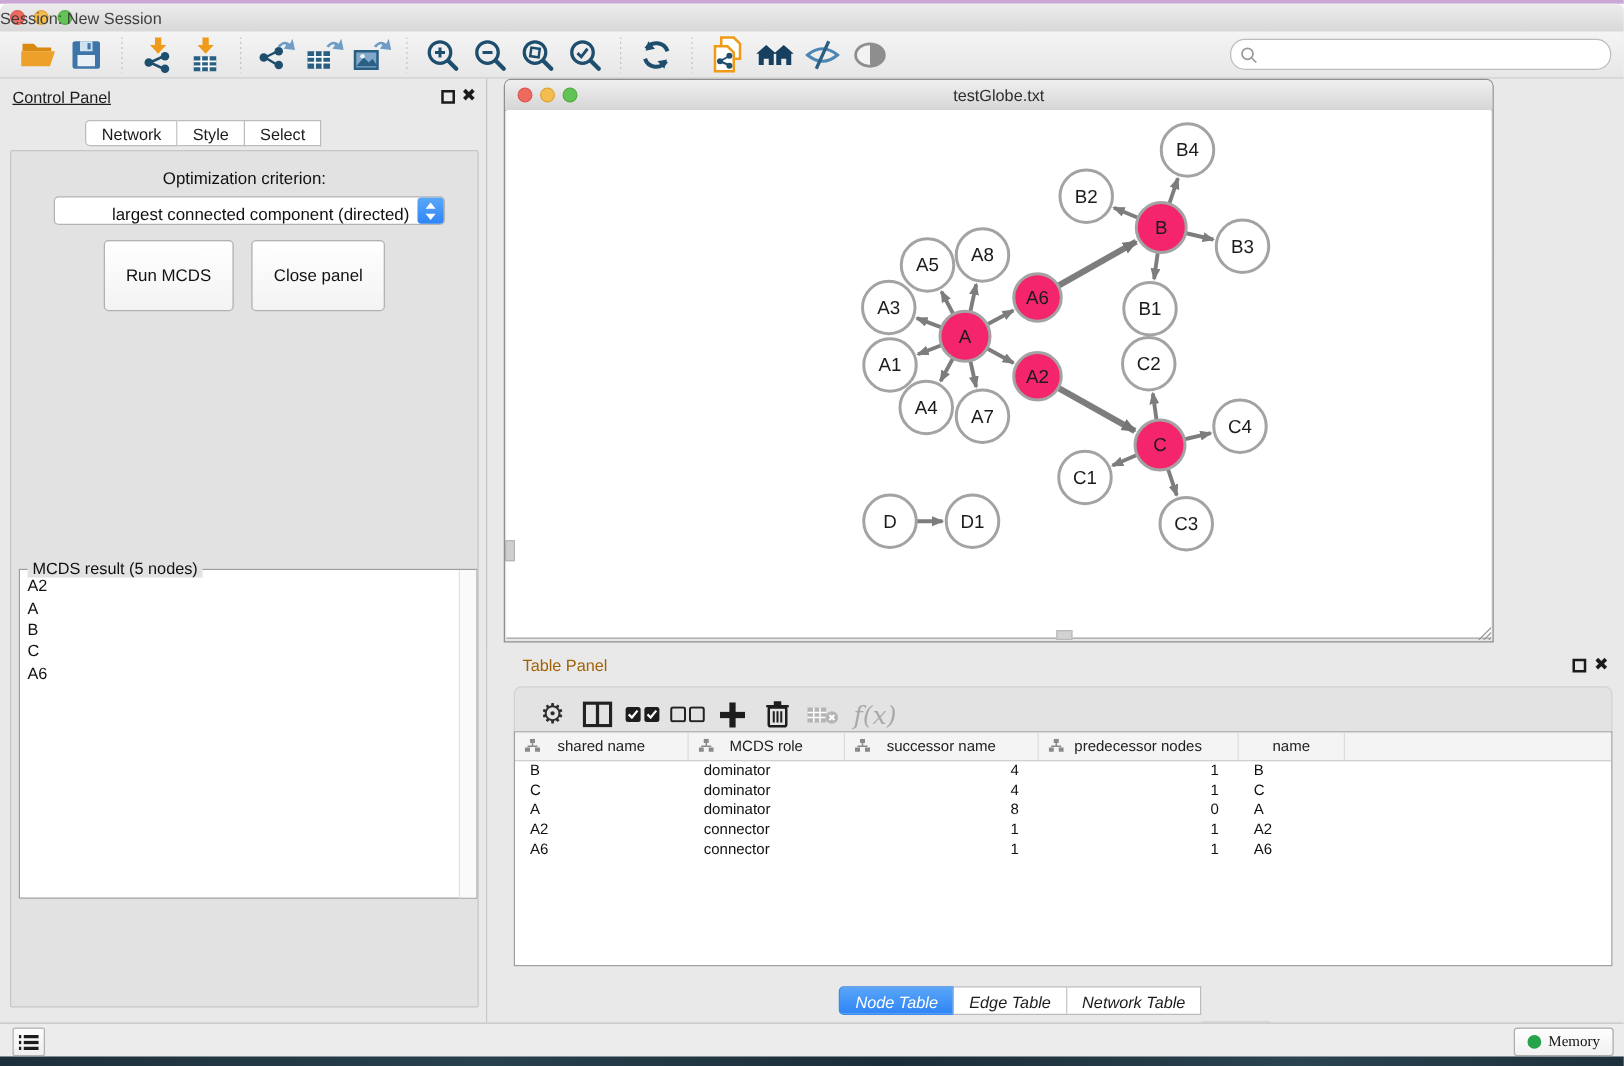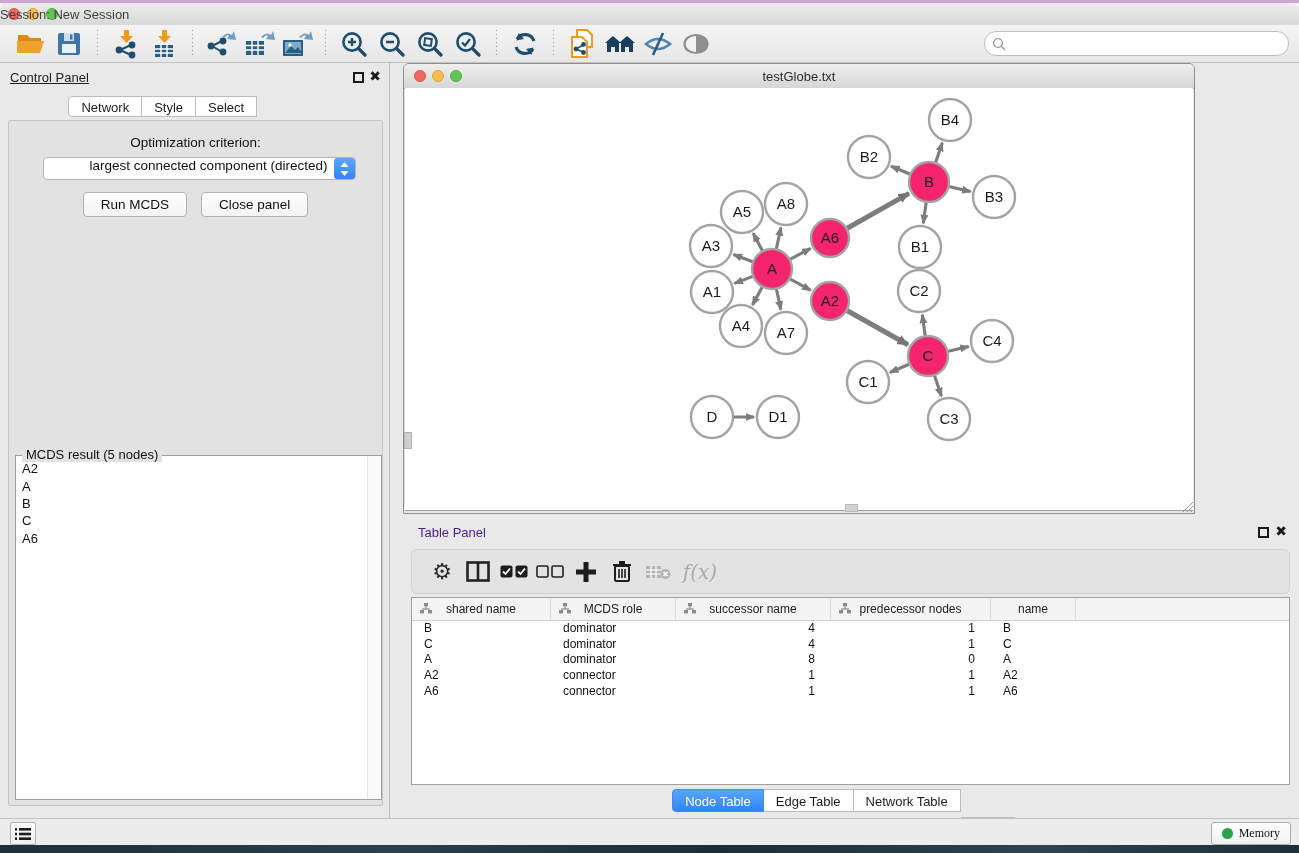--- a/index.html
+++ b/index.html
@@ -40,65 +40,65 @@
   .cp-tabs{position:absolute;left:0;right:0;top:33px;height:21px;display:flex;justify-content:center;}
   .tab{height:21px;line-height:21px;padding:0 12px;font-size:13px;color:#1c1c1c;background:#fff;
     border:1px solid #bcbcbc;border-left:none;box-sizing:border-box;}
   .tab.first{border-left:1px solid #bcbcbc;border-radius:4px 0 0 4px;}
   .tab.last{border-radius:0 4px 4px 0;margin-top:28px;}
   .tab.active{background:linear-gradient(#58a5f8,#2f85f6);color:#fff;border-color:#3c8cec;}
   .cp-body{position:absolute;left:8px;top:57px;width:375px;height:686px;background:#e2e2e2;
     border:1px solid #c6c6c6;box-sizing:border-box;border-radius:2px;}
   .opt-label{position:absolute;left:0;right:0;top:14px;text-align:center;font-size:13.5px;color:#111;}
   .selectbox{position:absolute;left:34px;top:36px;width:313px;height:23px;background:#fff;
-    border:1px solid #b4b4b4;border-radius:4px;box-sizing:border-box;display:flex;align-items:flex-start;padding-left:39px;}
+    border:1px solid #b4b4b4;border-radius:4px;box-sizing:border-box;display:flex;align-items:flex-end;padding-left:39px;}
   .selectbox .sel-text{flex:1;text-align:center;font-size:13.5px;color:#111;}
   .sel-stepper{width:21px;height:21px;border-radius:3px;background:linear-gradient(#5aa7f8,#2f85f6);
     display:flex;flex-direction:column;align-items:center;justify-content:center;color:#fff;}
   .sel-stepper svg{display:block;}
   .btnrow{position:absolute;left:0;right:0;top:71px;display:flex;justify-content:center;gap:14px;}
-  .pbtn{height:23px;padding:0 17px;background:linear-gradient(#fff,#f3f3f3);border:1px solid #b2b2b2;
+  .pbtn{height:23px;padding:16px 17px;background:linear-gradient(#fff,#f3f3f3);border:1px solid #b2b2b2;
     border-radius:4px;font-size:13.5px;color:#111;display:flex;align-items:center;}
-  .fieldset{position:absolute;left:6px;top:334px;width:367px;height:345px;background:#fff;
+  .fieldset{position:absolute;left:6px;top:334px;width:367px;height:264px;background:#fff;
     border:1px solid #9f9f9f;box-sizing:border-box;}
   .fieldset .legend{position:absolute;left:6px;top:-9px;background:#e2e2e2;padding:0 4px;
     font-size:13px;color:#111;}
   .result-list{position:absolute;left:0;top:4px;right:13px;bottom:0;overflow:hidden;}
   .result-item{font-size:13px;color:#111;padding:1.2px 0 1.2px 6px;}
   .fs-scroll{position:absolute;right:0;top:0;bottom:0;width:13px;background:#fafafa;border-left:1px solid #e2e2e2;}
   
   .rarea{position:absolute;left:390px;top:0;right:0;height:755px;background:#e9e9e9;}
   .netwin{position:absolute;left:13px;top:0;width:792px;height:451px;background:#e6e6e6;
     border:1px solid #8f8f8f;border-radius:6px 6px 0 0;box-sizing:border-box;}
   .net-titlebar{position:absolute;left:0;top:0;right:0;height:24px;
     background:linear-gradient(#efefef,#d6d6d6);border-bottom:1px solid #aaa;border-radius:5px 5px 0 0;}
   .net-titlebar .wtitle{position:absolute;left:0;right:0;top:5px;text-align:center;font-size:13px;color:#2e2e2e;}
   .net-canvas{position:absolute;left:1px;right:1px;top:24px;bottom:2px;background:#fff;
     border-bottom:1px solid #9f9f9f;}
   .vthumb{position:absolute;left:-1px;top:344px;width:6px;height:15px;background:#cfcfcf;border:1px solid #b5b5b5;}
   .hthumb{position:absolute;left:440px;bottom:-2px;width:11px;height:6px;background:#d2d2d2;border:1px solid #b9b9b9;}
   .resize-corner{position:absolute;right:1px;bottom:1px;width:12px;height:12px;}
   
   .tpanel{position:absolute;left:0;right:0;top:456px;height:299px;background:#e9e9e9;}
-  .tp-title{position:absolute;left:28px;top:6px;font-size:13px;color:#4c1d95;}
+  .tp-title{position:absolute;left:28px;top:6px;font-size:13px;color:#a16207;}
   .tp-toolbar{position:absolute;left:21px;right:9px;top:30px;height:45px;background:#e3e3e3;
     border:1px solid #d2d2d2;border-radius:6px;box-sizing:border-box;display:flex;align-items:center;padding-left:12px;}
   .tpbtn{width:36px;height:36px;display:flex;align-items:center;justify-content:center;}
   .fx{font-family:"DejaVu Serif","Liberation Serif",serif;font-style:italic;font-size:20px;color:#a9a9a9;}
-  .datatable{position:absolute;left:21px;right:9px;top:78px;height:188px;background:#fff;
+  .datatable{position:absolute;left:21px;right:9px;top:66px;height:188px;background:#fff;
     border:1px solid #9f9f9f;box-sizing:border-box;overflow:hidden;}
   .thead{position:absolute;left:0;top:0;right:0;height:22px;background:#f4f4f4;border-bottom:1px solid #cfcfcf;
     display:flex;}
   .th{position:relative;height:22px;border-right:1px solid #dcdcdc;box-sizing:border-box;}
   .th .th-label{position:absolute;left:0;right:0;top:4px;text-align:center;font-size:12px;color:#222;}
   .th .th-icon{position:absolute;left:8px;top:5px;}
   .tbody{position:absolute;left:0;top:22px;right:0;bottom:0;}
   .trow{display:flex;height:15.8px;align-items:center;}
   .td{font-size:12px;color:#111;box-sizing:border-box;white-space:nowrap;overflow:hidden;}
-  .tp-tabs{position:absolute;left:0;right:0;top:270px;height:23px;display:flex;justify-content:center;}
+  .tp-tabs{position:absolute;left:0;right:0;top:270px;height:23px;display:flex;justify-content:center;font-style:italic;}
   .tp-tabs .tab{height:23px;line-height:23px;font-size:13px;}
   
   .statusbar{position:absolute;left:0;top:815px;width:100%;height:27px;background:#ececec;
     border-top:1px solid #c2c2c2;box-sizing:border-box;}
   .listbtn{position:absolute;left:10px;top:3px;width:24px;height:21px;background:linear-gradient(#fdfdfd,#efefef);
     border:1px solid #b2b2b2;border-radius:2px;display:flex;align-items:center;justify-content:center;}
   .membtn{position:absolute;right:8px;top:3px;height:21px;padding:0 10px;background:linear-gradient(#fefefe,#f1f1f1);
     border:1px solid #adadad;border-radius:3px;display:flex;align-items:center;gap:6px;font-size:12px;color:#111;font-family:Liberation Serif, serif;}
   .memdot{width:11px;height:11px;border-radius:50%;background:#28a34a;}
 </style>

